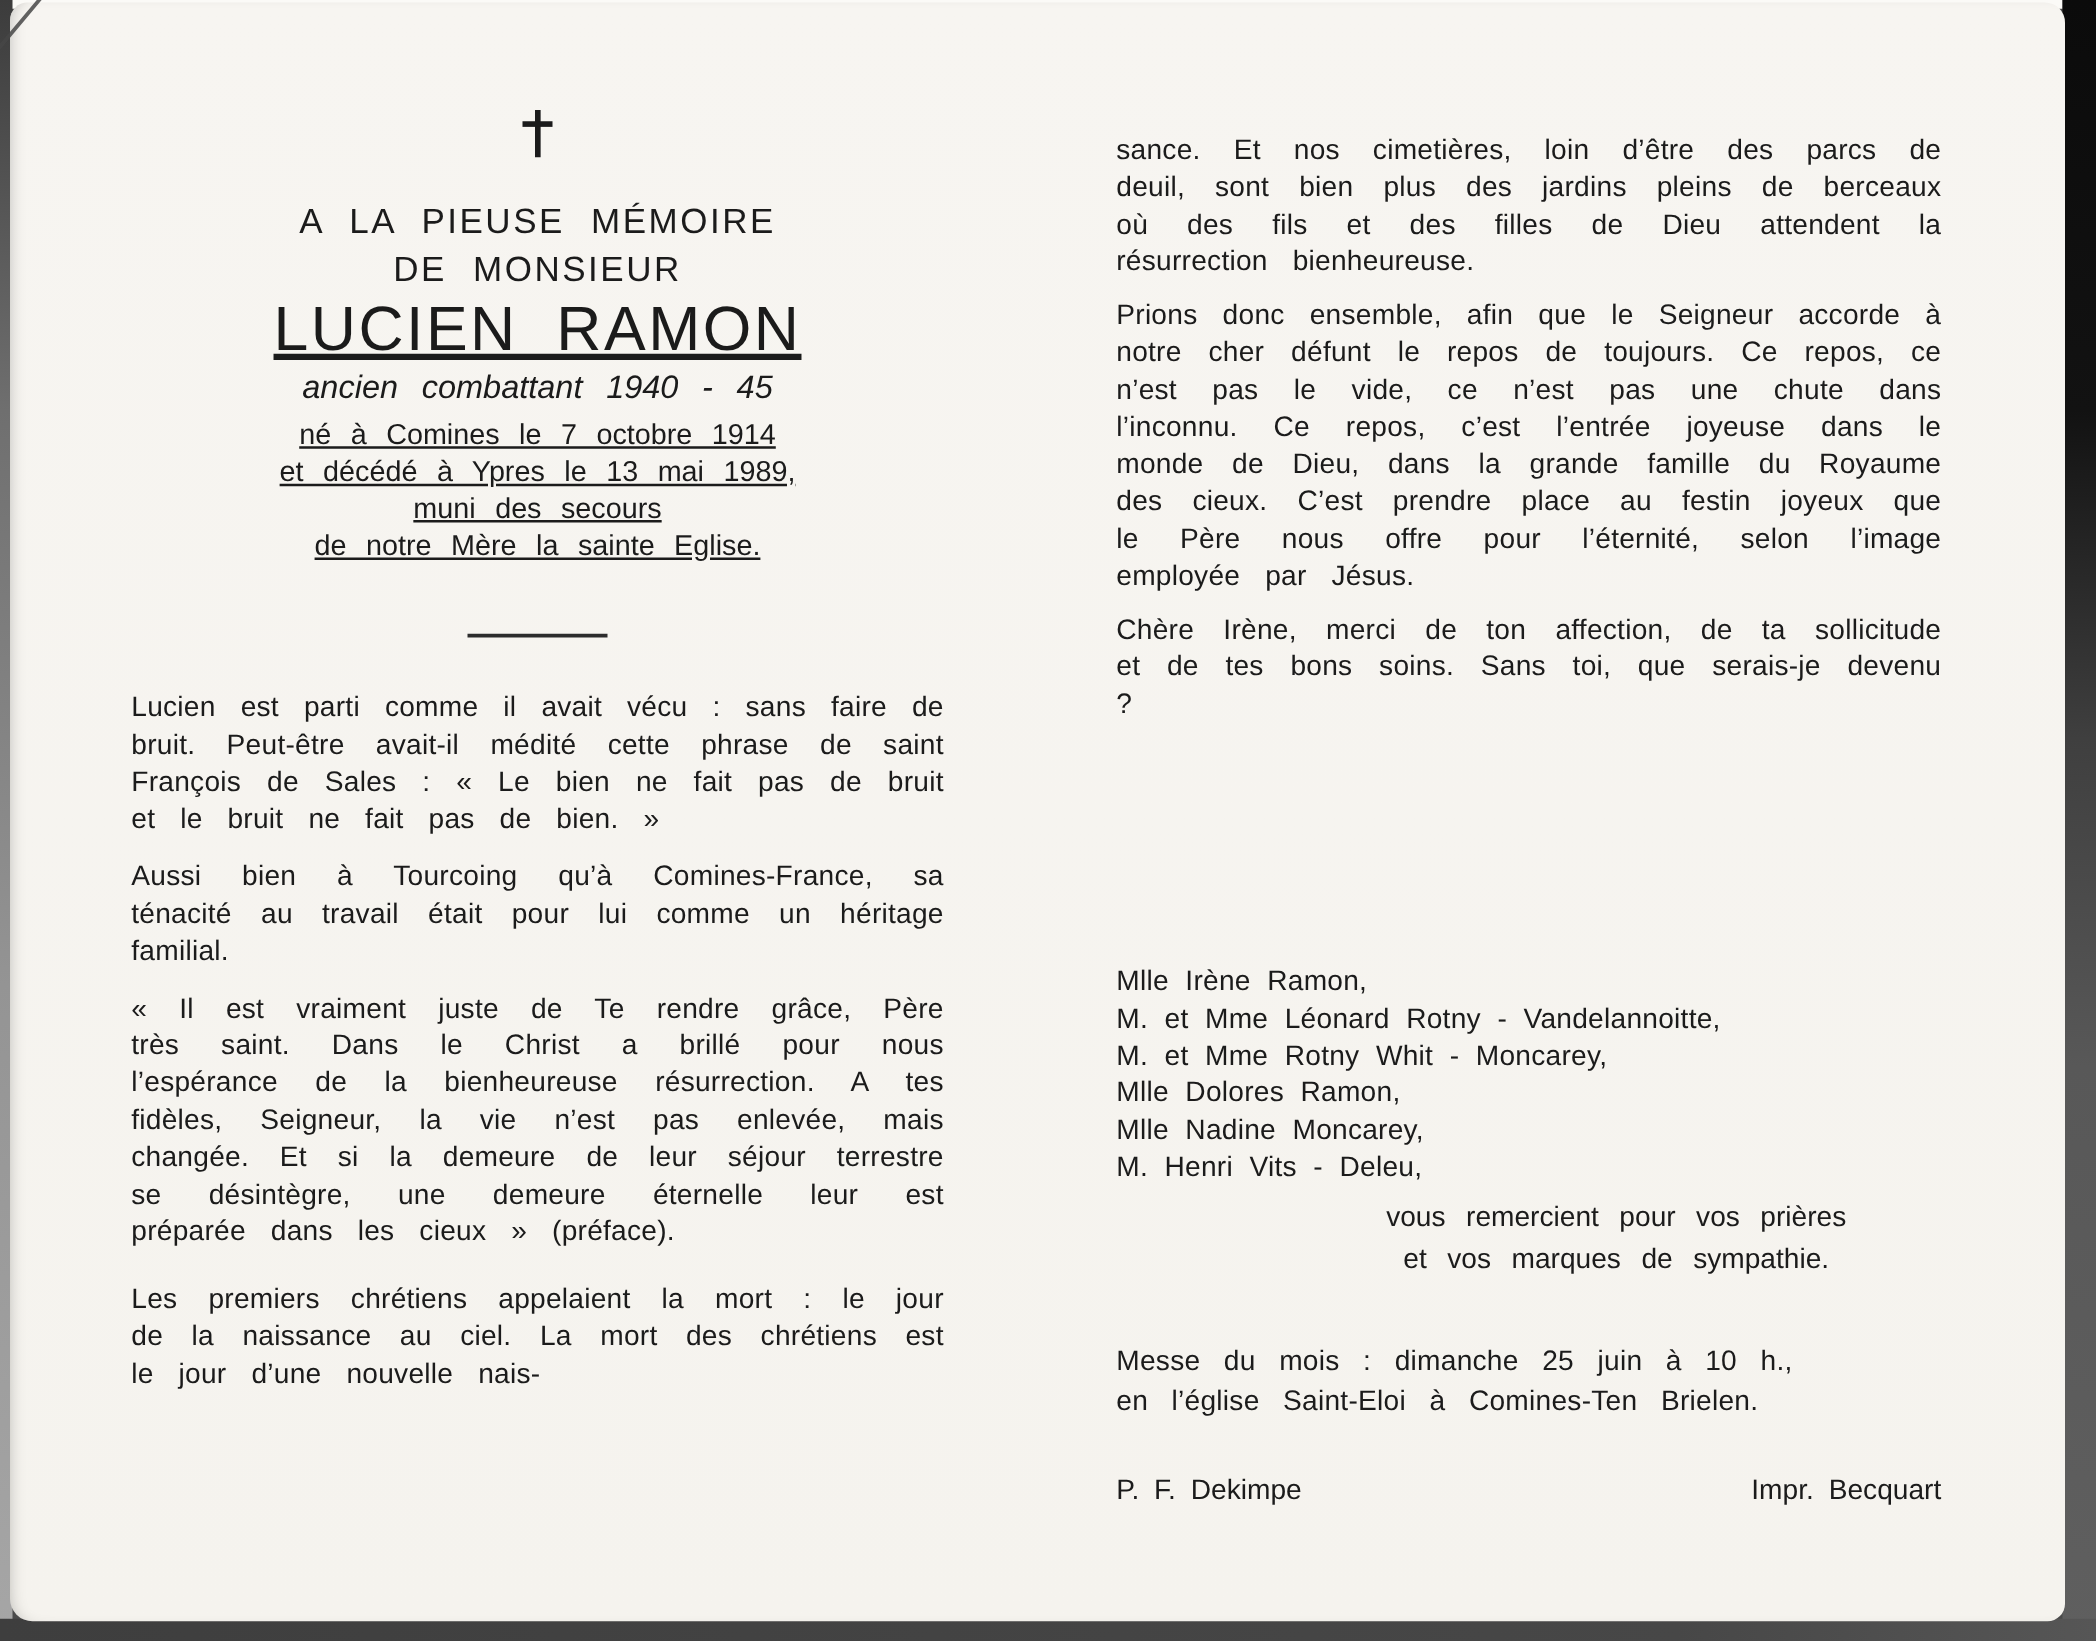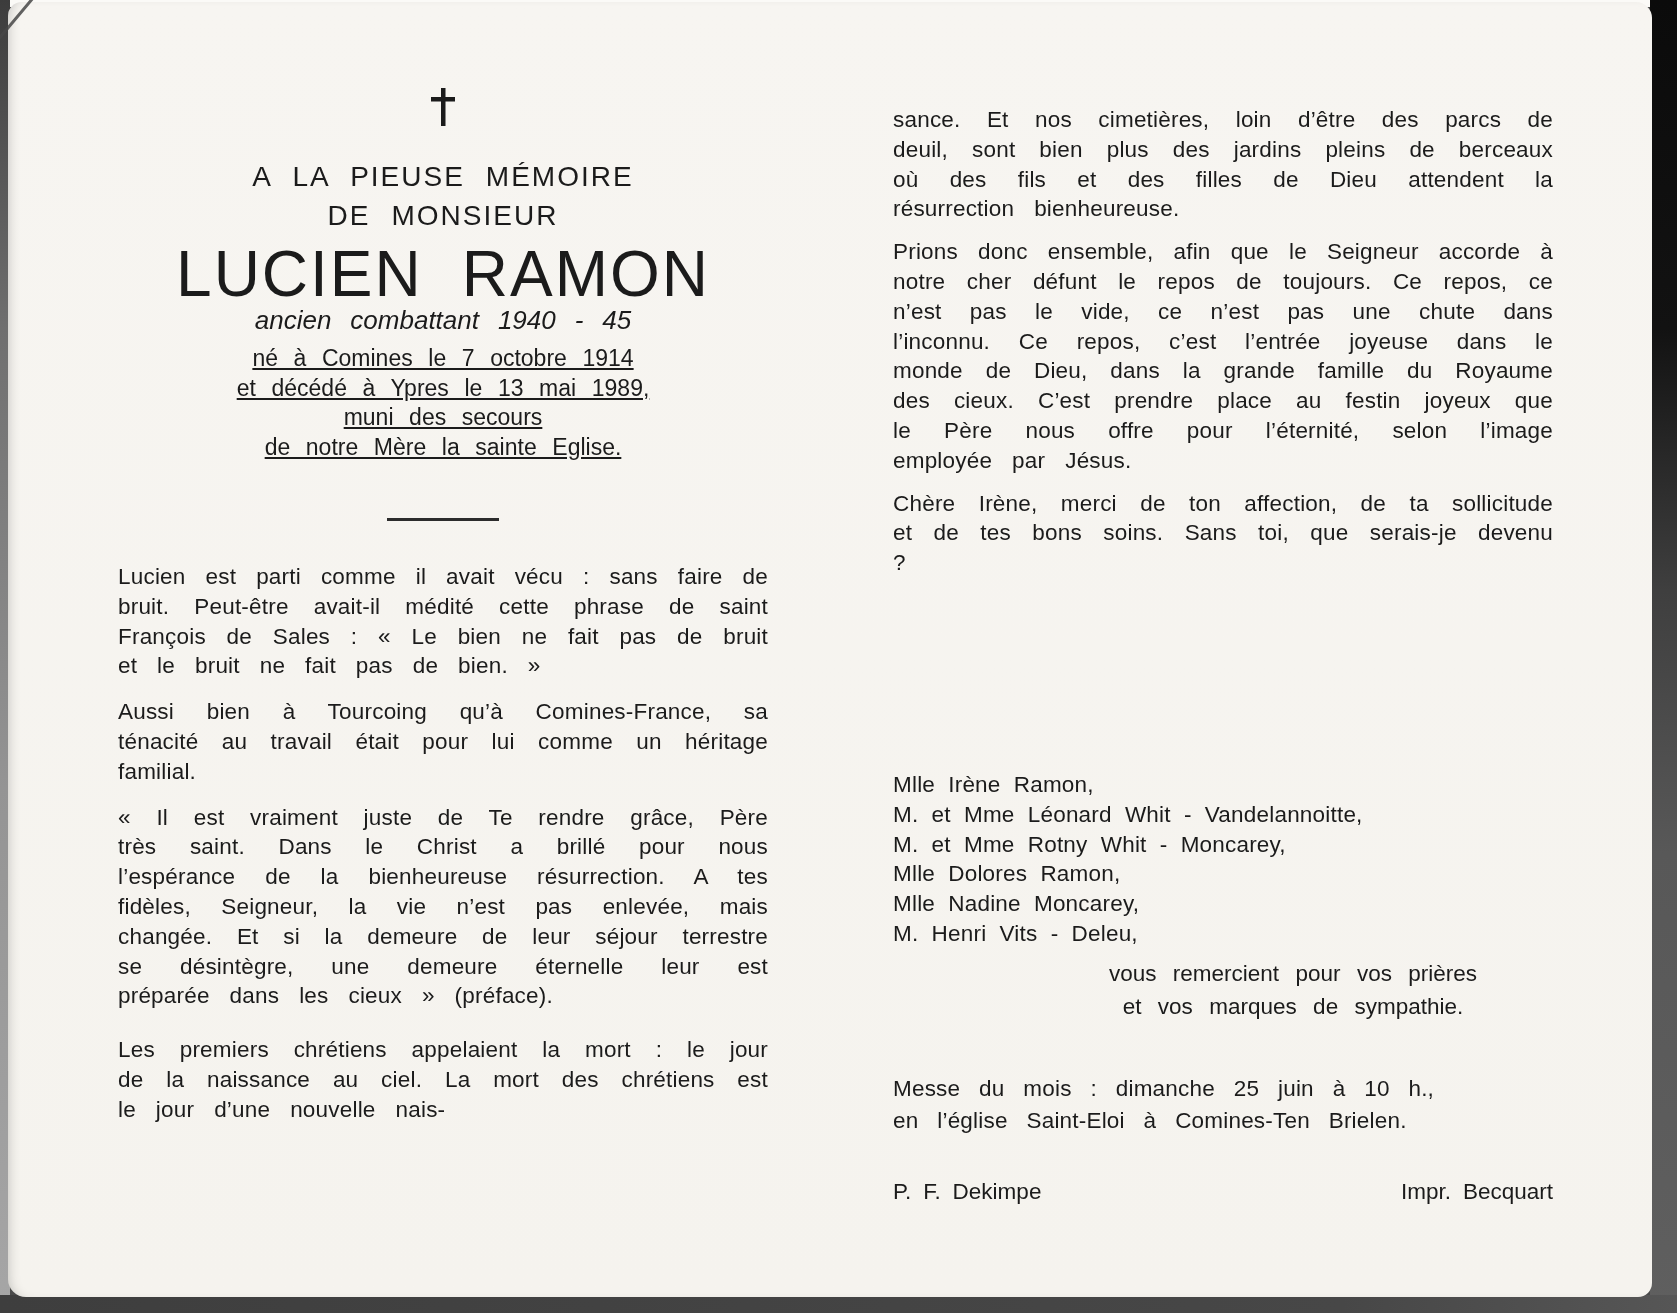--- a/index.html
+++ b/index.html
@@ -20,30 +20,30 @@
     background:linear-gradient(90deg,#3e3e3e 0%,#474747 80%,#565656 100%);}
   .corner-scratch{position:absolute;z-index:3;left:-16px;top:18px;width:62px;height:3px;
     background:#474747;transform:rotate(-50deg);border-radius:2px;opacity:.85;}
   
   .card{
     position:absolute;z-index:2;left:8px;top:2px;width:1644px;height:1295px;
     background:linear-gradient(180deg,#f7f5f1 0%,#f5f3ee 100%);
     border-radius:14px 16px 14px 18px;
     box-shadow:inset 8px 0 14px -10px rgba(0,0,0,.30);
   }
-  .col-left{position:absolute;left:110px;top:86px;width:650px;}
+  .col-left{position:absolute;left:97px;top:86px;width:650px;}
   .col-right{position:absolute;left:885px;top:103px;width:660px;}
   
   .cross{display:block;margin:0 auto;width:26px;height:38px;}
   .mem-line{margin-top:36px;text-align:center;font-size:28px;line-height:30px;
     letter-spacing:2px;word-spacing:.40em;}
   .mem-line2{margin-top:9px;text-align:center;font-size:28px;line-height:30px;
     letter-spacing:2px;word-spacing:.40em;}
-  .deceased-name{margin-top:16px;text-align:center;font-size:64px;line-height:54px;
-    letter-spacing:2px;word-spacing:.30em;}
+  .deceased-name{margin-top:5px;text-align:center;font-size:50px;line-height:54px;
+    letter-spacing:2px;word-spacing:.30em;text-decoration:underline;}
   .subtitle{margin-top:4px;text-align:center;font-style:italic;font-size:26px;
     line-height:30px;word-spacing:.45em;}
   .vitals{margin-top:9px;text-align:center;font-size:23px;line-height:29.5px;
     word-spacing:.40em;text-decoration:underline;}
   .divider{width:112px;height:3px;background:#2c2c2c;margin:56px auto 0;}
   
   .body-left{margin-top:41px;}
   .body-left p, .col-right p{
     margin:0;font-size:22.5px;line-height:29.8px;text-align:justify;
     word-spacing:.60em;letter-spacing:.2px;
@@ -99,21 +99,21 @@
       </div>
     </div>
 
     <div class="col-right">
       <p>sance. Et nos cimetières, loin d’être des parcs de deuil, sont bien plus des jardins pleins de berceaux où des fils et des filles de Dieu attendent la résurrection bienheureuse.</p>
       <p>Prions donc ensemble, afin que le Seigneur accorde à notre cher défunt le repos de toujours. Ce repos, ce n’est pas le vide, ce n’est pas une chute dans l’inconnu. Ce repos, c’est l’entrée joyeuse dans le monde de Dieu, dans la grande famille du Royaume des cieux. C’est prendre place au festin joyeux que le Père nous offre pour l’éternité, selon l’image employée par Jésus.</p>
       <p>Chère Irène, merci de ton affection, de ta sollicitude et de tes bons soins. Sans toi, que serais-je devenu ?</p>
 
       <div class="names">
         <div>Mlle Irène Ramon,</div>
-        <div>M. et Mme Léonard Whit - Vandelannoitte,</div>
+        <div>M. et Mme Léonard Rotny - Vandelannoitte,</div>
         <div>M. et Mme Rotny Whit - Moncarey,</div>
         <div>Mlle Dolores Ramon,</div>
         <div>Mlle Nadine Moncarey,</div>
         <div>M. Henri Vits - Deleu,</div>
       </div>
 
       <div class="thanks">
         <div>vous remercient pour vos prières</div>
         <div>et vos marques de sympathie.</div>
       </div>

